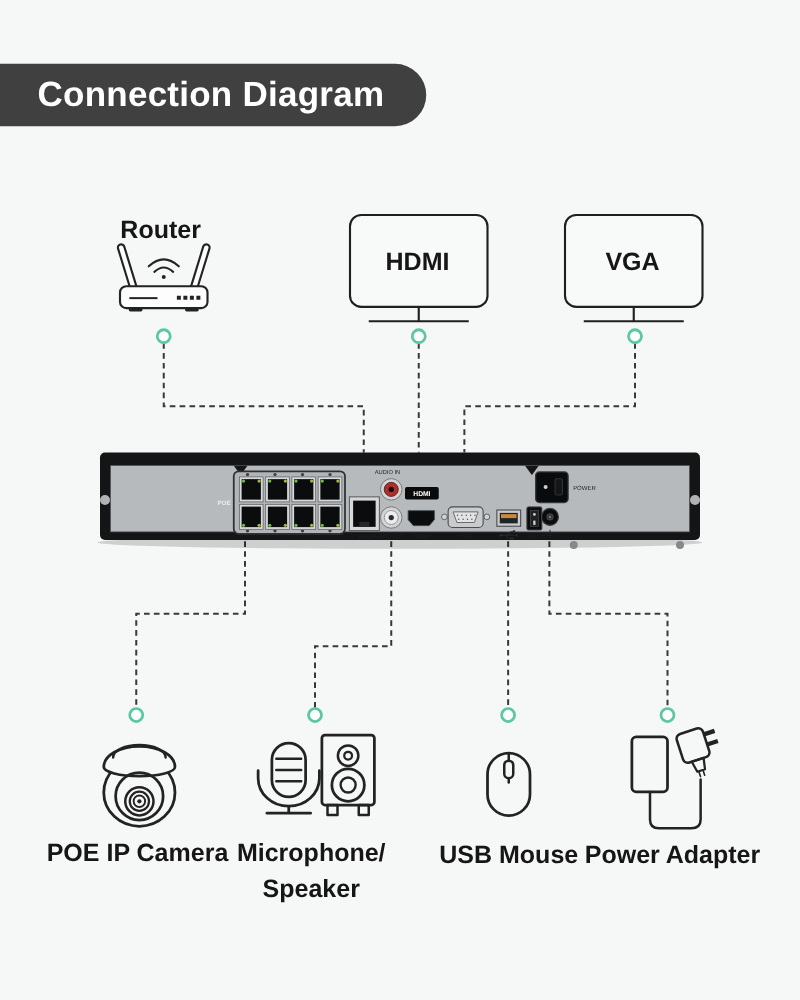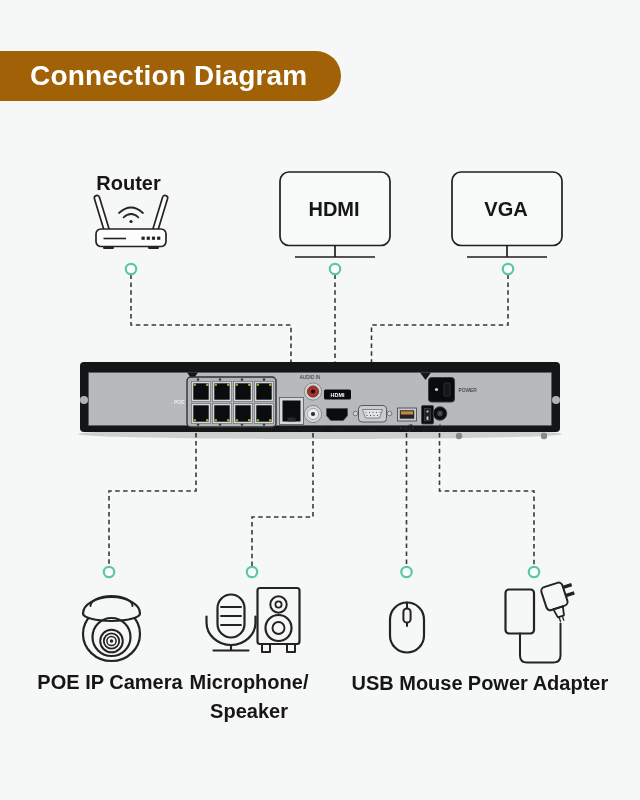--- a/index.html
+++ b/index.html
@@ -3,21 +3,21 @@
 <meta charset="utf-8">
 <style>
   html,body{margin:0;padding:0;}
   body{
     width:640px;height:800px;position:relative;overflow:hidden;
     background:#f6f7f7;
     font-family:"Liberation Sans", sans-serif;
   }
   .banner{
     position:absolute;left:0;top:51px;height:50px;
-    background:#a16207;color:#ffffff;
+    background:#404040;color:#ffffff;
     border-radius:0 25px 25px 0;
     display:flex;align-items:center;
     padding:0 34px 0 30px;
     font-size:28px;font-weight:bold;letter-spacing:.2px;
   }
   svg{position:absolute;left:0;top:0;}
   svg text{font-family:"Liberation Sans", sans-serif;}
   .devlabel{font-size:20px;font-weight:600;fill:#161616;}
   .portlabel{font-size:4.8px;fill:#1f2021;}
 </style>

